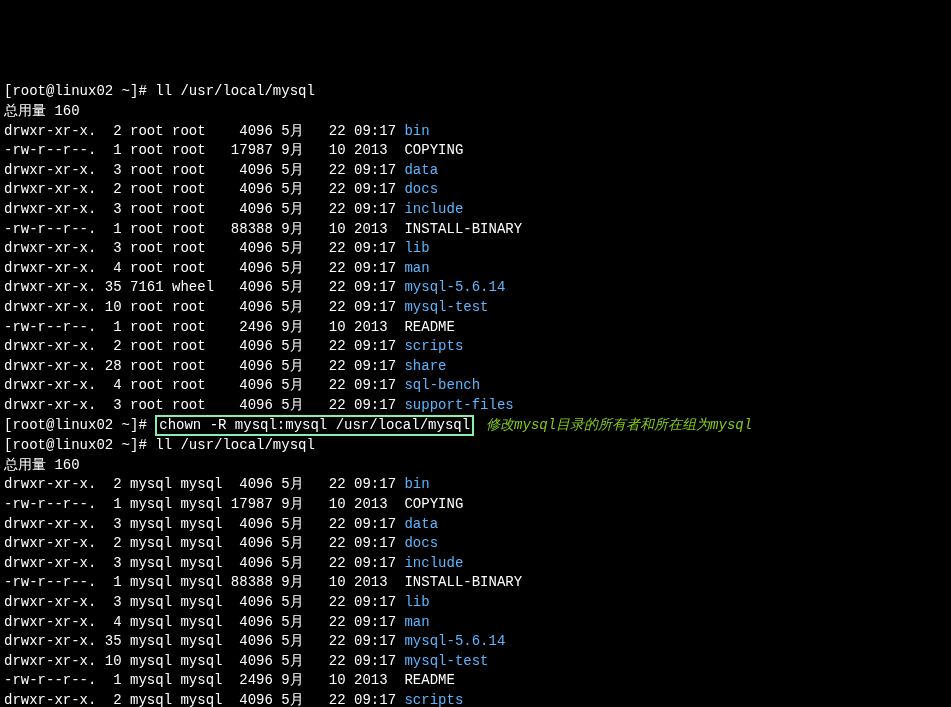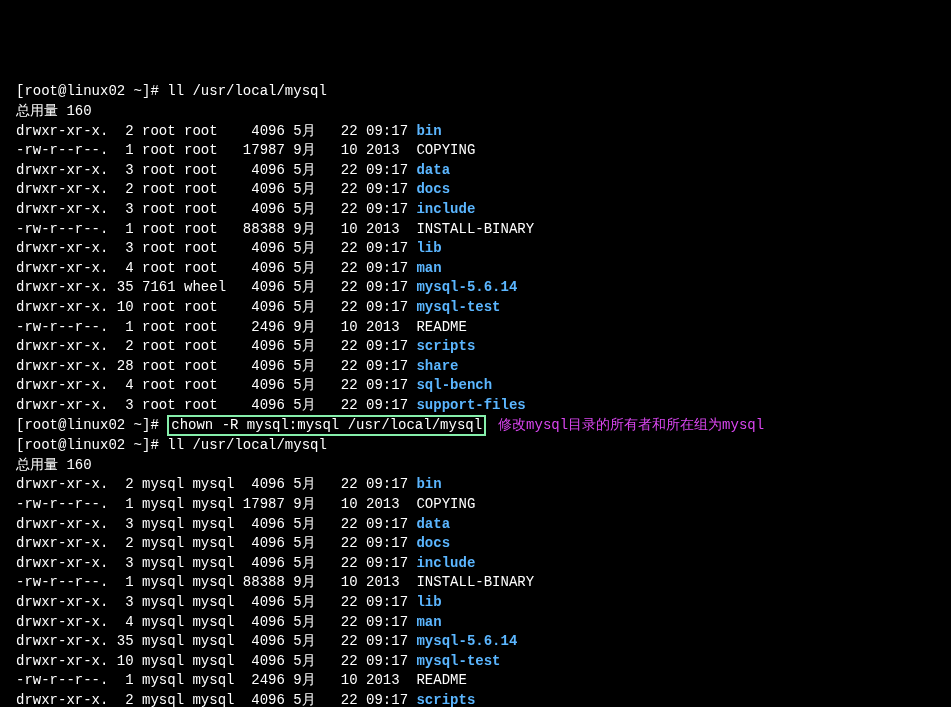--- a/index.html
+++ b/index.html
@@ -8,34 +8,35 @@
     font-family: "Courier New", Consolas, monospace;
     font-size: 14px;
     line-height: 1.4;
     margin: 0;
     padding: 4px;
     width: 951px;
     height: 707px;
     box-sizing: border-box;
     white-space: pre;
   }
-  .dir { color: #5bb6ff; font-weight: bold; }
+  .dir { color: #5bb6ff; font-weight: normal; }
   .prompt-user { color: #fff; }
   .cmd { color: #fff; }
   .highlight-box {
     border: 2px solid #86efac;
     padding: 0 2px;
     display: inline-block;
     line-height: 1.2;
   }
   .annotation {
-    color: #d946ef;
+    color: #84cc16;
     margin-left: 12px;
+    font-style: italic;
   }
-  .row { display: block; margin-left: 12px; }
+  .row { display: block; }
 </style>
 </head>
 <body>
 
 
 
 <div id="term"><span class="row"><span class="prompt-user">[root@linux02 ~]# </span><span class="cmd">ll /usr/local/mysql</span></span><span class="row">总用量 160</span><span class="row">drwxr-xr-x.  2 root root    4096 5月   22 09:17 <span class="dir">bin</span></span><span class="row">-rw-r--r--.  1 root root   17987 9月   10 2013  <span>COPYING</span></span><span class="row">drwxr-xr-x.  3 root root    4096 5月   22 09:17 <span class="dir">data</span></span><span class="row">drwxr-xr-x.  2 root root    4096 5月   22 09:17 <span class="dir">docs</span></span><span class="row">drwxr-xr-x.  3 root root    4096 5月   22 09:17 <span class="dir">include</span></span><span class="row">-rw-r--r--.  1 root root   88388 9月   10 2013  <span>INSTALL-BINARY</span></span><span class="row">drwxr-xr-x.  3 root root    4096 5月   22 09:17 <span class="dir">lib</span></span><span class="row">drwxr-xr-x.  4 root root    4096 5月   22 09:17 <span class="dir">man</span></span><span class="row">drwxr-xr-x. 35 7161 wheel   4096 5月   22 09:17 <span class="dir">mysql-5.6.14</span></span><span class="row">drwxr-xr-x. 10 root root    4096 5月   22 09:17 <span class="dir">mysql-test</span></span><span class="row">-rw-r--r--.  1 root root    2496 9月   10 2013  <span>README</span></span><span class="row">drwxr-xr-x.  2 root root    4096 5月   22 09:17 <span class="dir">scripts</span></span><span class="row">drwxr-xr-x. 28 root root    4096 5月   22 09:17 <span class="dir">share</span></span><span class="row">drwxr-xr-x.  4 root root    4096 5月   22 09:17 <span class="dir">sql-bench</span></span><span class="row">drwxr-xr-x.  3 root root    4096 5月   22 09:17 <span class="dir">support-files</span></span><span class="row"><span class="prompt-user">[root@linux02 ~]# </span><span class="highlight-box">chown -R mysql:mysql /usr/local/mysql</span><span class="annotation">修改mysql目录的所有者和所在组为mysql</span></span><span class="row"><span class="prompt-user">[root@linux02 ~]# </span><span class="cmd">ll /usr/local/mysql</span></span><span class="row">总用量 160</span><span class="row">drwxr-xr-x.  2 mysql mysql  4096 5月   22 09:17 <span class="dir">bin</span></span><span class="row">-rw-r--r--.  1 mysql mysql 17987 9月   10 2013  <span>COPYING</span></span><span class="row">drwxr-xr-x.  3 mysql mysql  4096 5月   22 09:17 <span class="dir">data</span></span><span class="row">drwxr-xr-x.  2 mysql mysql  4096 5月   22 09:17 <span class="dir">docs</span></span><span class="row">drwxr-xr-x.  3 mysql mysql  4096 5月   22 09:17 <span class="dir">include</span></span><span class="row">-rw-r--r--.  1 mysql mysql 88388 9月   10 2013  <span>INSTALL-BINARY</span></span><span class="row">drwxr-xr-x.  3 mysql mysql  4096 5月   22 09:17 <span class="dir">lib</span></span><span class="row">drwxr-xr-x.  4 mysql mysql  4096 5月   22 09:17 <span class="dir">man</span></span><span class="row">drwxr-xr-x. 35 mysql mysql  4096 5月   22 09:17 <span class="dir">mysql-5.6.14</span></span><span class="row">drwxr-xr-x. 10 mysql mysql  4096 5月   22 09:17 <span class="dir">mysql-test</span></span><span class="row">-rw-r--r--.  1 mysql mysql  2496 9月   10 2013  <span>README</span></span><span class="row">drwxr-xr-x.  2 mysql mysql  4096 5月   22 09:17 <span class="dir">scripts</span></span></div>
 
 
 

